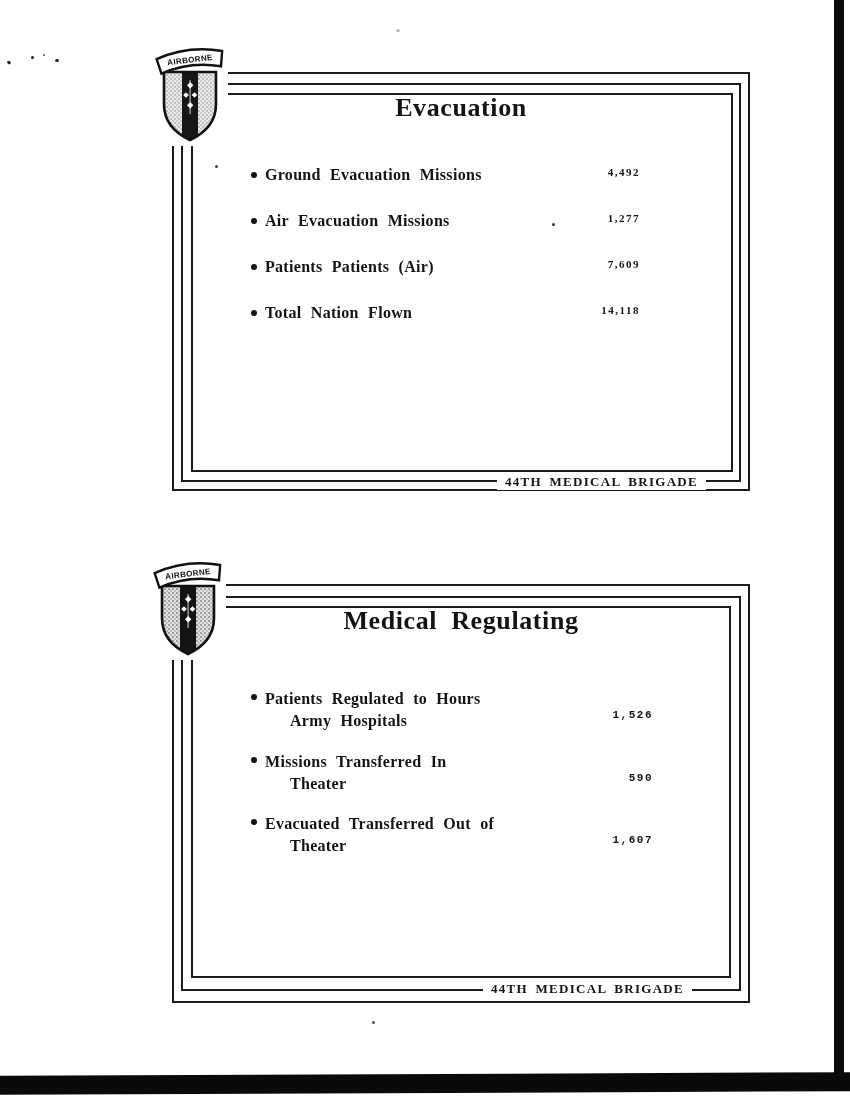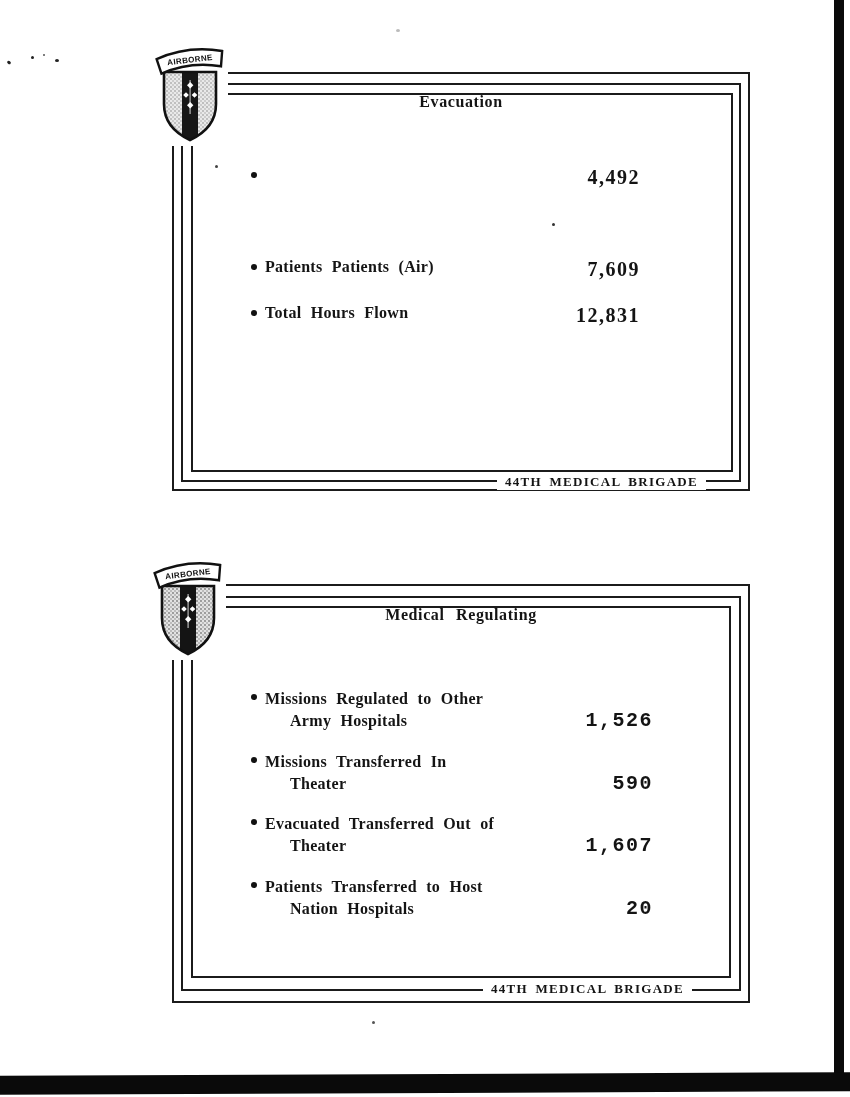--- a/index.html
+++ b/index.html
@@ -19,36 +19,36 @@
   .bframe{position:absolute;border:2px solid #1b1b1b;}
   .s1 .b-outer{left:0;top:0;right:0;bottom:0;}
   .s1 .b-middle{left:9px;top:11px;right:9px;bottom:9px;}
   .s1 .b-inner{left:19px;top:21px;right:17px;bottom:19px;}
   .s2 .b-outer{left:0;top:0;right:0;bottom:0;}
   .s2 .b-middle{left:9px;top:12px;right:9px;bottom:12px;}
   .s2 .b-inner{left:19px;top:22px;right:19px;bottom:25px;}
 
   .title{
     position:absolute;left:0;right:0;text-align:center;
-    font-size:16px;font-weight:bold;letter-spacing:0.6px;word-spacing:7px;white-space:nowrap;
+    font-size:26px;font-weight:bold;letter-spacing:0.6px;word-spacing:7px;white-space:nowrap;
   }
   .s1 .title{top:21px;}
   .s2 .title{top:22px;}
 
   .row{position:absolute;left:0;width:100%;height:22px;}
   .blt{position:absolute;left:79px;top:6px;width:6px;height:6px;border-radius:50%;background:#111;}
   .lbl,.lblgroup{
     position:absolute;left:93px;top:0;font-size:16px;font-weight:bold;
     word-spacing:5px;letter-spacing:0.3px;white-space:nowrap;line-height:18px;
   }
   .lblgroup{line-height:22px;}
   .lblgroup .line2{padding-left:25px;text-align:center;}
   .val{
     position:absolute;top:0;width:140px;text-align:right;
-    font-size:20px;font-weight:bold;letter-spacing:1.5px;white-space:nowrap;
+    font-size:11px;font-weight:bold;letter-spacing:1.5px;white-space:nowrap;
   }
   .s1 .val{left:328px;}
   .s2 .val{left:341px;top:21px;font-family:Liberation Mono, monospace;}
 
   .footer{
     position:absolute;background:#fff;padding:0 8px;
     font-size:13px;font-weight:bold;letter-spacing:1.3px;word-spacing:3px;white-space:nowrap;line-height:17px;
   }
   .s1 .footer{right:44px;top:401px;}
   .s2 .footer{right:58px;top:396px;}
@@ -105,31 +105,37 @@
       <g transform="rotate(-7 40 14)">
         <path d="M7,9 Q40,-1 73,9 L70,24 Q40,15 10,24 Z" fill="#fff" stroke="#111" stroke-width="2.4"></path>
         <text x="40" y="16.5" text-anchor="middle" font-family="Liberation Sans, sans-serif" font-size="8" font-weight="bold" letter-spacing="0.4" fill="#111">AIRBORNE</text>
       </g>
     </svg>
 
     <div class="title">Evacuation</div>
 
     <div class="row" style="top:94px">
       <span class="blt"></span>
+      <span class="lbl">Ground Evacuation Missions</span>
       <span class="val">4,492</span>
+    </div>
+    <div class="row" style="top:140px">
+      <span class="blt"></span>
+      <span class="lbl">Air Evacuation Missions</span>
+      <span class="val">1,277</span>
     </div>
     <div class="row" style="top:186px">
       <span class="blt"></span>
       <span class="lbl">Patients Patients (Air)</span>
       <span class="val">7,609</span>
     </div>
     <div class="row" style="top:232px">
       <span class="blt"></span>
-      <span class="lbl">Total Hours Flown</span>
-      <span class="val">12,831</span>
+      <span class="lbl">Total Nation Flown</span>
+      <span class="val">14,118</span>
     </div>
 
     <div class="footer">44TH MEDICAL BRIGADE</div>
   </div>
 
   <div class="slide s2">
     <div class="bframe b-outer"></div>
     <div class="bframe b-middle"></div>
     <div class="bframe b-inner"></div>
 
@@ -160,46 +166,38 @@
         <path d="M7,9 Q40,-1 73,9 L70,24 Q40,15 10,24 Z" fill="#fff" stroke="#111" stroke-width="2.4"></path>
         <text x="40" y="16.5" text-anchor="middle" font-family="Liberation Sans, sans-serif" font-size="8" font-weight="bold" letter-spacing="0.4" fill="#111">AIRBORNE</text>
       </g>
     </svg>
 
     <div class="title">Medical Regulating</div>
 
     <div class="row" style="top:104px;height:44px">
       <span class="blt"></span>
       <div class="lblgroup">
-        <span class="line1">Missions Regulated to Other</span><br>
+        <span class="line1">Patients Regulated to Hours</span><br>
         <span class="line2">Army Hospitals</span>
       </div>
       <span class="val">1,526</span>
     </div>
     <div class="row" style="top:167px;height:44px">
       <span class="blt"></span>
       <div class="lblgroup">
         <span class="line1">Missions Transferred In</span><br>
         <span class="line2">Theater</span>
       </div>
       <span class="val">590</span>
     </div>
     <div class="row" style="top:229px;height:44px">
       <span class="blt"></span>
       <div class="lblgroup">
         <span class="line1">Evacuated Transferred Out of</span><br>
         <span class="line2">Theater</span>
       </div>
       <span class="val">1,607</span>
     </div>
-    <div class="row" style="top:292px;height:44px">
-      <span class="blt"></span>
-      <div class="lblgroup">
-        <span class="line1">Patients Transferred to Host</span><br>
-        <span class="line2">Nation Hospitals</span>
-      </div>
-      <span class="val">20</span>
-    </div>
 
     <div class="footer">44TH MEDICAL BRIGADE</div>
   </div>
 
 </div>
 
 </body></html>

